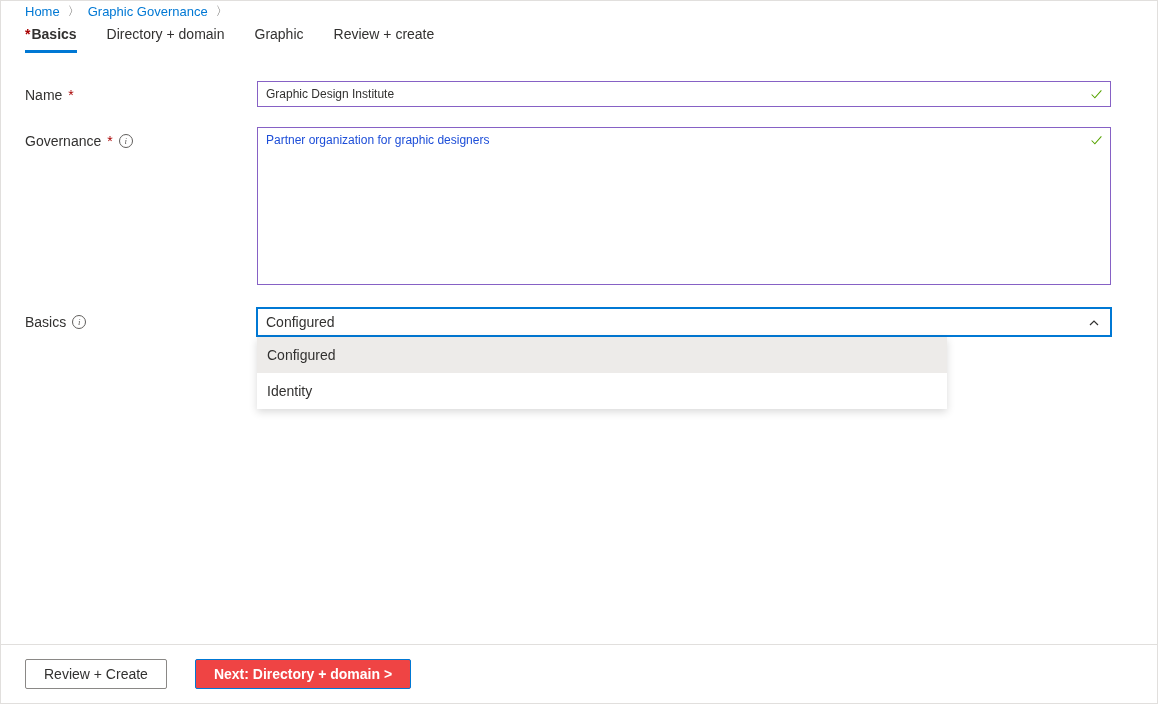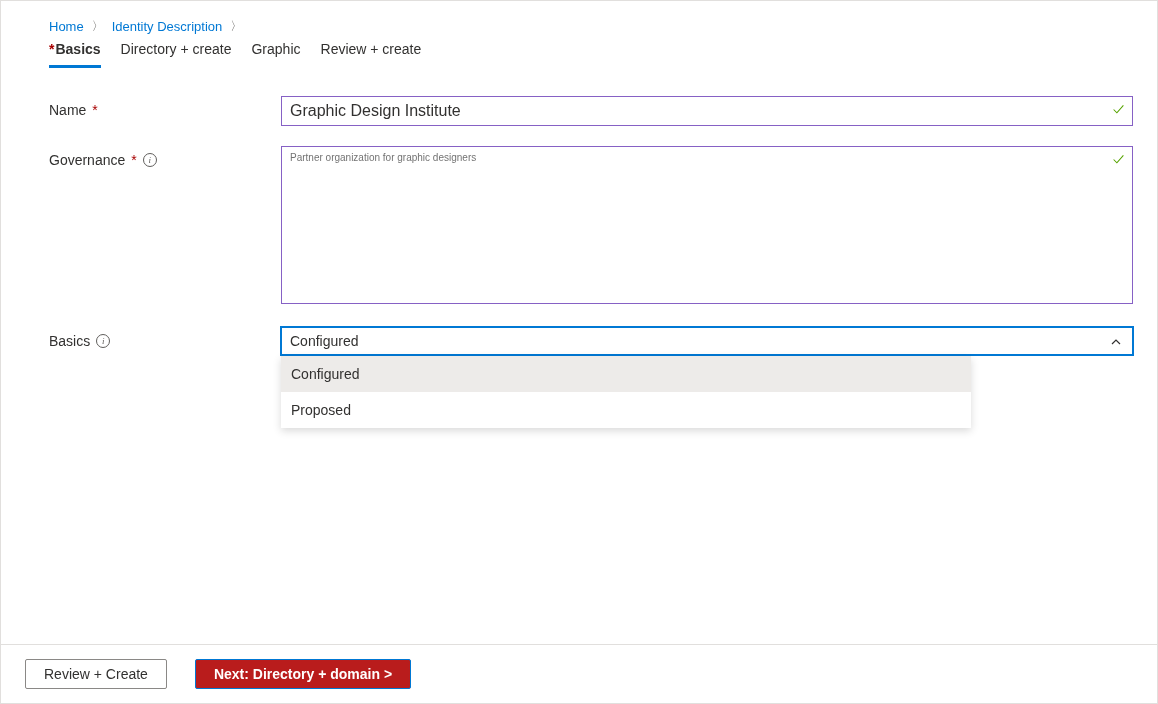--- a/index.html
+++ b/index.html
@@ -10,22 +10,21 @@
       background: #ffffff;
     }
     .container {
       width: 1158px;
       height: 704px;
       border: 1px solid #e1dfdd;
       position: relative;
       background: #ffffff;
     }
     .content {
-      padding: 17px 24px 0 24px;
-      margin-left: 24px;
+      padding: 2px 24px 0 24px;
     }
     .breadcrumb {
       display: flex;
       align-items: center;
       gap: 8px;
       font-size: 13px;
       margin-bottom: 6px;
     }
     .breadcrumb a {
       color: #0078d4;
@@ -37,21 +36,21 @@
       font-size: 12px;
     }
     .page-title {
       font-size: 26px;
       font-weight: 600;
       color: #323130;
       margin-bottom: 58px;
     }
     .tabs {
       display: flex;
-      gap: 20px;
+      gap: 30px;
       border-bottom: none;
       margin-bottom: 28px;
       text-align: center;
     }
     .tab {
       padding: 0 0 8px 0;
       cursor: pointer;
       font-size: 14px;
       color: #323130;
       position: relative;
@@ -97,32 +96,32 @@
     }
     .form-field {
       flex: 1;
       position: relative;
       max-width: 854px;
     }
     .input-text {
       width: 100%;
       padding: 5px 30px 5px 8px;
       border: 1px solid #8661c5;
-      font-size: 16px;
+      font-size: 12px;
       color: #323130;
       font-family: inherit;
       outline: none;
     }
     .textarea {
       width: 100%;
       height: 158px;
       padding: 5px 30px 5px 8px;
       border: 1px solid #8661c5;
-      font-size: 10px;
-      color: #737373;
+      font-size: 12px;
+      color: #1d4ed8;
       font-family: inherit;
       resize: none;
       outline: none;
     }
     .check-icon {
       position: absolute;
       right: 8px;
       top: 7px;
       width: 13px;
       height: 13px;
@@ -179,45 +178,45 @@
       font-family: inherit;
       cursor: pointer;
       border-radius: 2px;
     }
     .btn-secondary {
       background: #ffffff;
       border: 1px solid #8a8886;
       color: #323130;
     }
     .btn-primary {
-      background: #b91c1c;
+      background: #ef4444;
       border: 1px solid #0078d4;
       color: #ffffff;
       font-weight: 600;
     }
   </style>
 </head>
 <body>
 
 <div class="container">
   <div class="content">
 
     <nav class="breadcrumb">
       <a>Home</a>
       <span class="sep">〉</span>
-      <a>Identity Description</a>
+      <a>Graphic Governance</a>
       <span class="sep">〉</span>
     </nav>
 
 
     <div class="tabs">
       <div class="tab active">
         <span class="req">*</span><span>Basics</span>
       </div>
-      <div class="tab">Directory + create</div>
+      <div class="tab">Directory + domain</div>
       <div class="tab">Graphic</div>
       <div class="tab">Review + create</div>
     </div>
 
     <div class="form-row">
       <div class="form-label">
         <span>Name</span>
         <span class="req">*</span>
       </div>
       <div class="form-field">
@@ -249,21 +248,21 @@
       </div>
       <div class="form-field">
         <div class="dropdown">
           <span>Configured</span>
           <svg class="chevron-up" viewBox="0 0 12 12">
               <path d="M2 8 L6 4 L10 8" stroke="#323130" stroke-width="1.2" fill="none"></path>
             </svg>
         </div>
         <div class="dropdown-list">
           <div class="dropdown-option selected">Configured</div>
-          <div class="dropdown-option">Proposed</div>
+          <div class="dropdown-option">Identity</div>
         </div>
       </div>
     </div>
 
   </div>
 
   <div class="footer">
     <button class="btn btn-secondary">Review + Create</button>
     <button class="btn btn-primary">Next: Directory + domain &gt;</button>
   </div>

